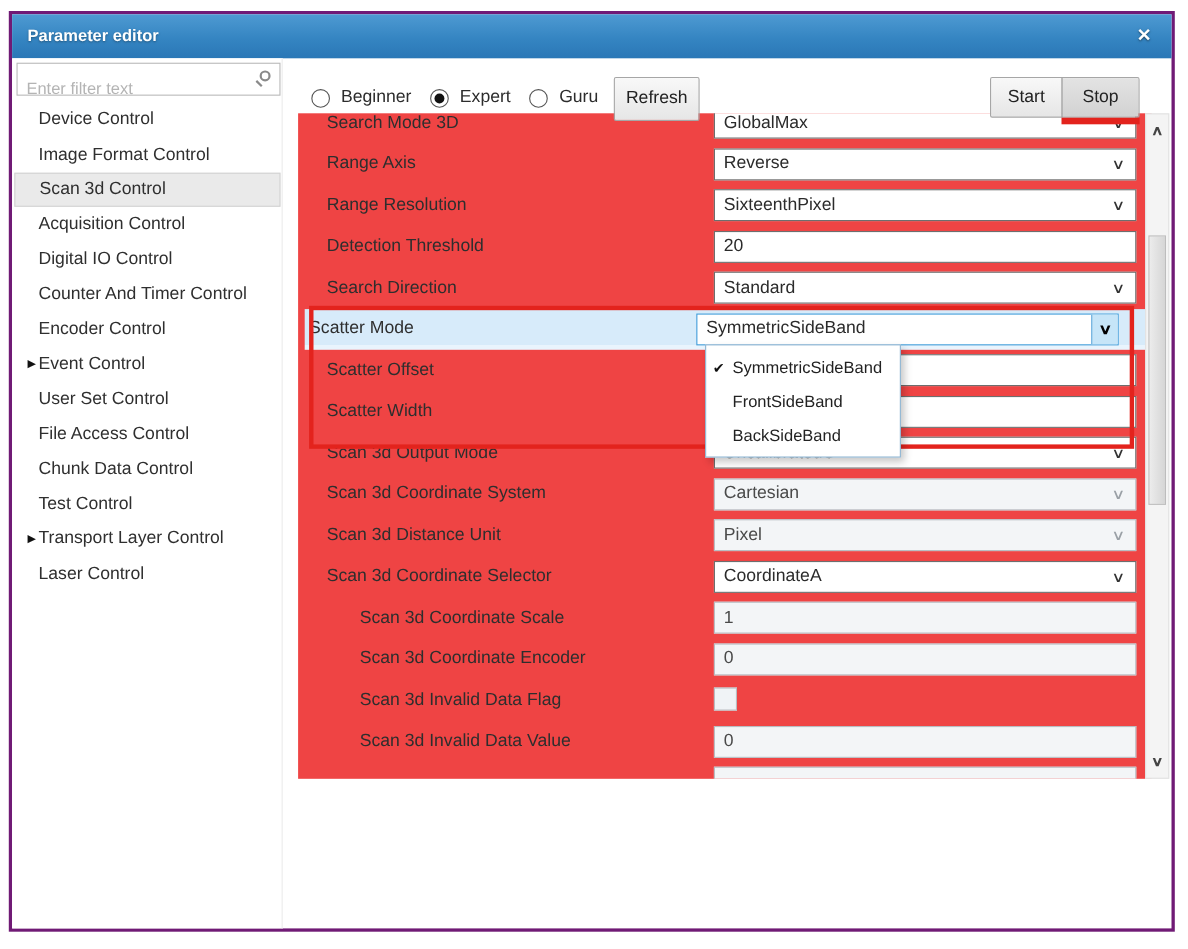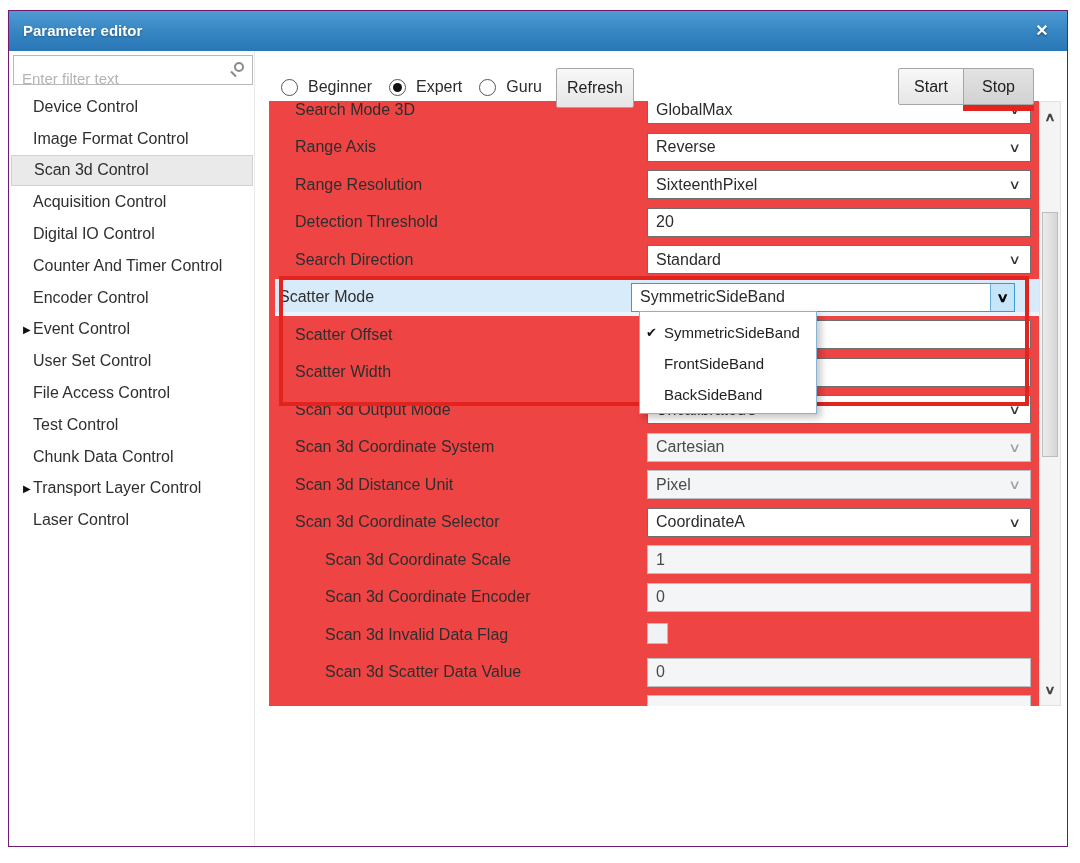--- a/index.html
+++ b/index.html
@@ -1,19 +1,19 @@
 <!DOCTYPE html>
 <html><head>
 <meta charset="utf-8">
 <style>
   html,body{margin:0;padding:0;background:#ffffff;width:1080px;height:863px;
     font-family:"Liberation Sans",sans-serif;-webkit-font-smoothing:antialiased;}
   *{box-sizing:border-box;}
   .window{position:absolute;left:8px;top:10px;width:1060px;height:837px;
-    border:1px solid #701a75;background:#fff;}
+    border:3px solid #701a75;background:#fff;}
   
   .titlebar{position:absolute;left:0;top:0;right:0;height:40px;
     background:linear-gradient(180deg,#4e9ad2 0%,#3585c2 55%,#2a77b6 100%);
     color:#fff;font-size:15px;font-weight:600;line-height:40px;padding-left:14px;
     text-shadow:0 1px 2px rgba(0,0,0,.35);}
   .close-x{position:absolute;right:14px;top:9px;width:22px;height:22px;color:#fff;
     font-size:16px;font-weight:700;text-align:center;line-height:22px;cursor:pointer;
     text-shadow:0 1px 2px rgba(0,0,0,.55);}
   
   .sidebar{position:absolute;left:0;top:40px;width:246px;bottom:0;background:#fff;
@@ -150,25 +150,25 @@
       <div class="side-item">
         <span class="tree-arrow"></span>
         <span class="side-label">User Set Control</span>
       </div>
       <div class="side-item">
         <span class="tree-arrow"></span>
         <span class="side-label">File Access Control</span>
       </div>
       <div class="side-item">
         <span class="tree-arrow"></span>
+        <span class="side-label">Chunk Data Control</span>
+      </div>
+      <div class="side-item">
+        <span class="tree-arrow"></span>
         <span class="side-label">Test Control</span>
-      </div>
-      <div class="side-item">
-        <span class="tree-arrow"></span>
-        <span class="side-label">Chunk Data Control</span>
       </div>
       <div class="side-item">
         <span class="tree-arrow">▶</span>
         <span class="side-label">Transport Layer Control</span>
       </div>
       <div class="side-item">
         <span class="tree-arrow"></span>
         <span class="side-label">Laser Control</span>
       </div>
     </div>
@@ -282,21 +282,21 @@
           <span class="plabel">Scan 3d Coordinate Encoder</span>
           <div class="ctl dis">
             <span class="val">0</span>
           </div>
         </div>
         <div class="param-row indent">
           <span class="plabel">Scan 3d Invalid Data Flag</span>
           <div class="cb"></div>
         </div>
         <div class="param-row indent">
-          <span class="plabel">Scan 3d Scatter Data Value</span>
+          <span class="plabel">Scan 3d Invalid Data Value</span>
           <div class="ctl dis">
             <span class="val">0</span>
           </div>
         </div>
         <div class="param-row">
           <span class="plabel"></span>
           <div class="ctl dis">
             <span class="val"></span>
           </div>
         </div>

